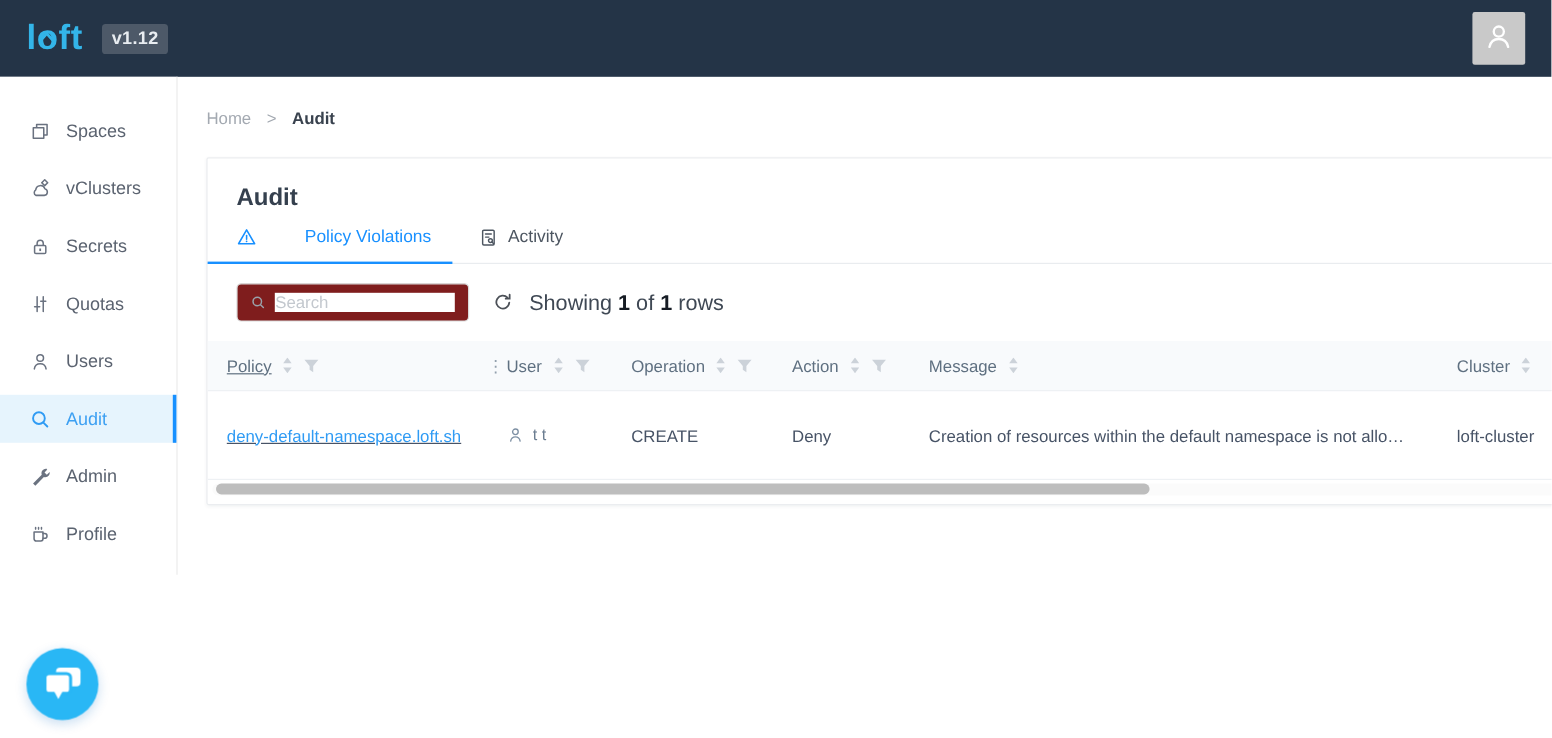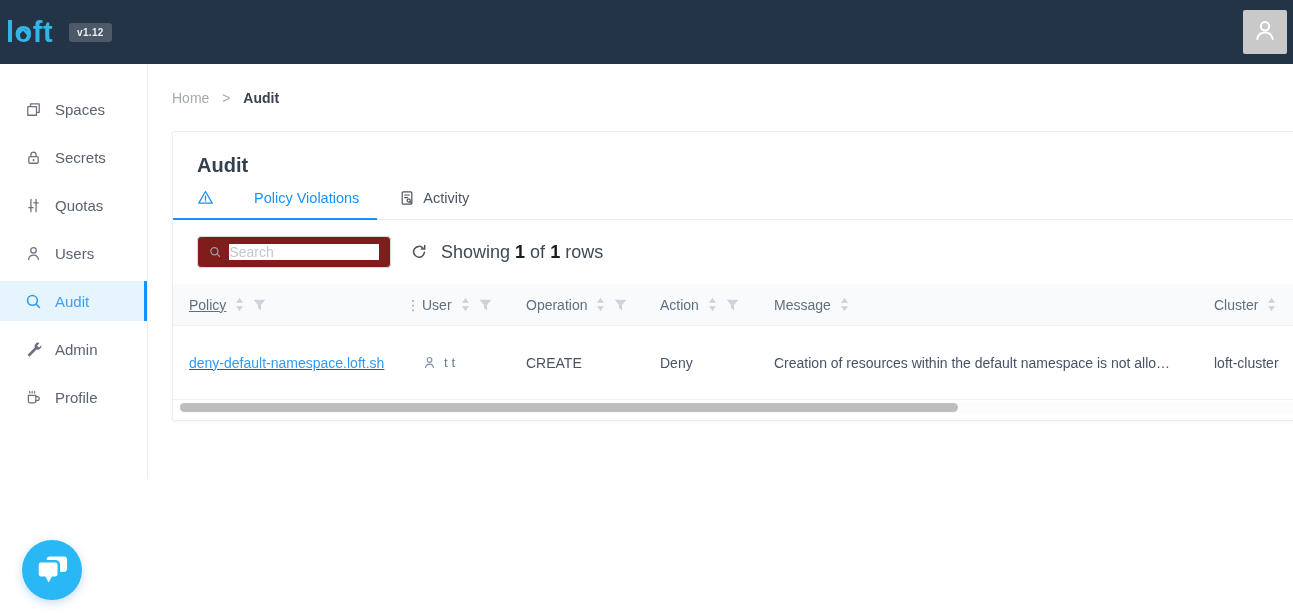--- a/index.html
+++ b/index.html
@@ -1,23 +1,23 @@
 <!DOCTYPE html>
 <html><head>
 <meta charset="utf-8">
 <style>
   * { box-sizing: border-box; margin: 0; padding: 0; }
   html,body { width:1293px; height:615px; overflow:hidden; }
   body { font-family:"Liberation Sans", sans-serif; background:#fff; }
 
   
-  .topbar { height:64px; background:#243447; display:flex; align-items:center; padding:0 6px; }
+  .topbar { height:64px; background:#243447; display:flex; align-items:center; padding:0 22px; }
   .logo { position:relative; color:#33b5e9; font-size:29px; font-weight:700; letter-spacing:.5px; line-height:1; cursor:pointer; }
   .logo-caret { position:absolute; top:-6px; left:10px; }
-  .version-badge { margin-left:16px; background:#4d5968; color:#e9edf1; font-size:10px; font-weight:600; padding:4px 8px; border-radius:3px; letter-spacing:.3px; }
+  .version-badge { margin-left:16px; background:#4d5968; color:#e9edf1; font-size:15px; font-weight:600; padding:4px 8px; border-radius:3px; letter-spacing:.3px; }
   .avatar { margin-left:auto; width:44px; height:44px; background:#c9c9c9; border-radius:2px; display:flex; align-items:center; justify-content:center; cursor:pointer; }
 
   
   .app { display:flex; height:415px; }
   .sidebar { width:148px; border-right:1px solid #ececec; padding-top:17px; background:#fff; flex:none; }
   .side-item { height:40px; margin:8px 0; display:flex; align-items:center; gap:13px; padding-left:25px; font-size:15px; color:#5b6370; cursor:pointer; }
   .side-item svg { flex:none; color:#6a7280; }
   .side-item.active { background:#e6f4fd; color:#3da0f2; border-right:3px solid #1890ff; }
   .side-item.active svg { color:#2f9bf4; }
 
@@ -100,20 +100,27 @@
   <div class="sidebar">
 
     <div class="side-item">
       <svg width="17" height="17" viewBox="0 0 16 16" fill="none" stroke="currentColor" stroke-width="1.2" stroke-linejoin="round">
           <path d="M5.2 5.2V2.6h8.2v8.2h-2.6"></path>
           <rect x="2.6" y="5.2" width="8.2" height="8.2"></rect>
         </svg>
       <span>Spaces</span>
     </div>
 
+    <div class="side-item">
+      <svg width="17" height="17" viewBox="0 0 16 16" fill="none" stroke="currentColor" stroke-width="1.2" stroke-linejoin="round">
+          <path d="M4.6 13h6.6a2.6 2.6 0 0 0 .5-5.1 3.7 3.7 0 0 0-7.2.8A2.5 2.5 0 0 0 4.6 13z"></path>
+          <rect x="9.9" y="1.4" width="3.3" height="3.3" fill="#fff" transform="rotate(45 11.55 3.05)"></rect>
+        </svg>
+      <span>vClusters</span>
+    </div>
 
 
     <div class="side-item">
       <svg width="17" height="17" viewBox="0 0 16 16" fill="none" stroke="currentColor" stroke-width="1.2" stroke-linejoin="round">
           <rect x="3.6" y="7.2" width="8.8" height="6.2" rx="1"></rect>
           <path d="M5.6 7.2V5.4a2.4 2.4 0 0 1 4.8 0v1.8"></path>
           <rect x="7.3" y="9.5" width="1.4" height="2" fill="currentColor" stroke="none"></rect>
         </svg>
       <span>Secrets</span>
     </div>

